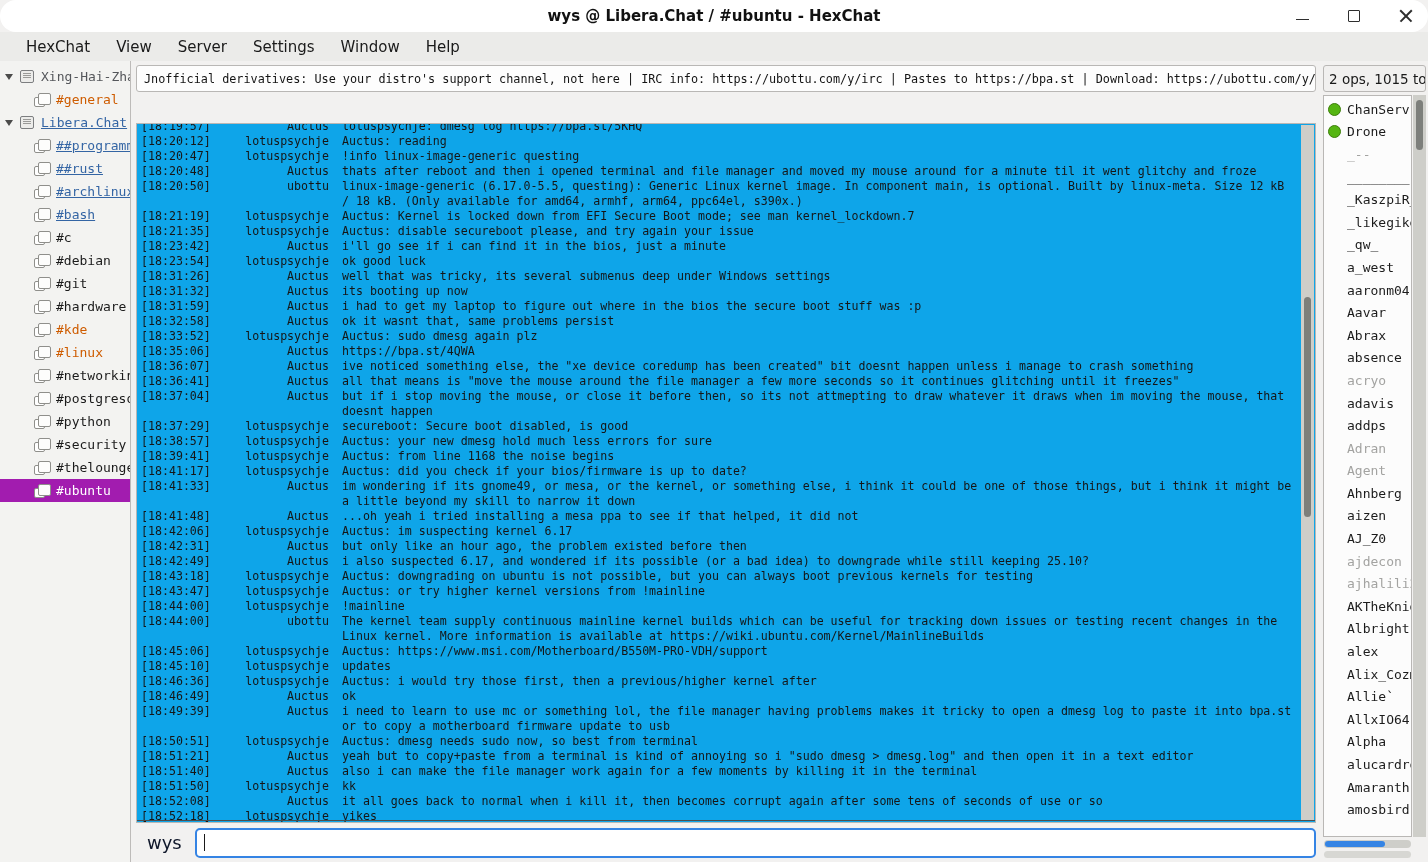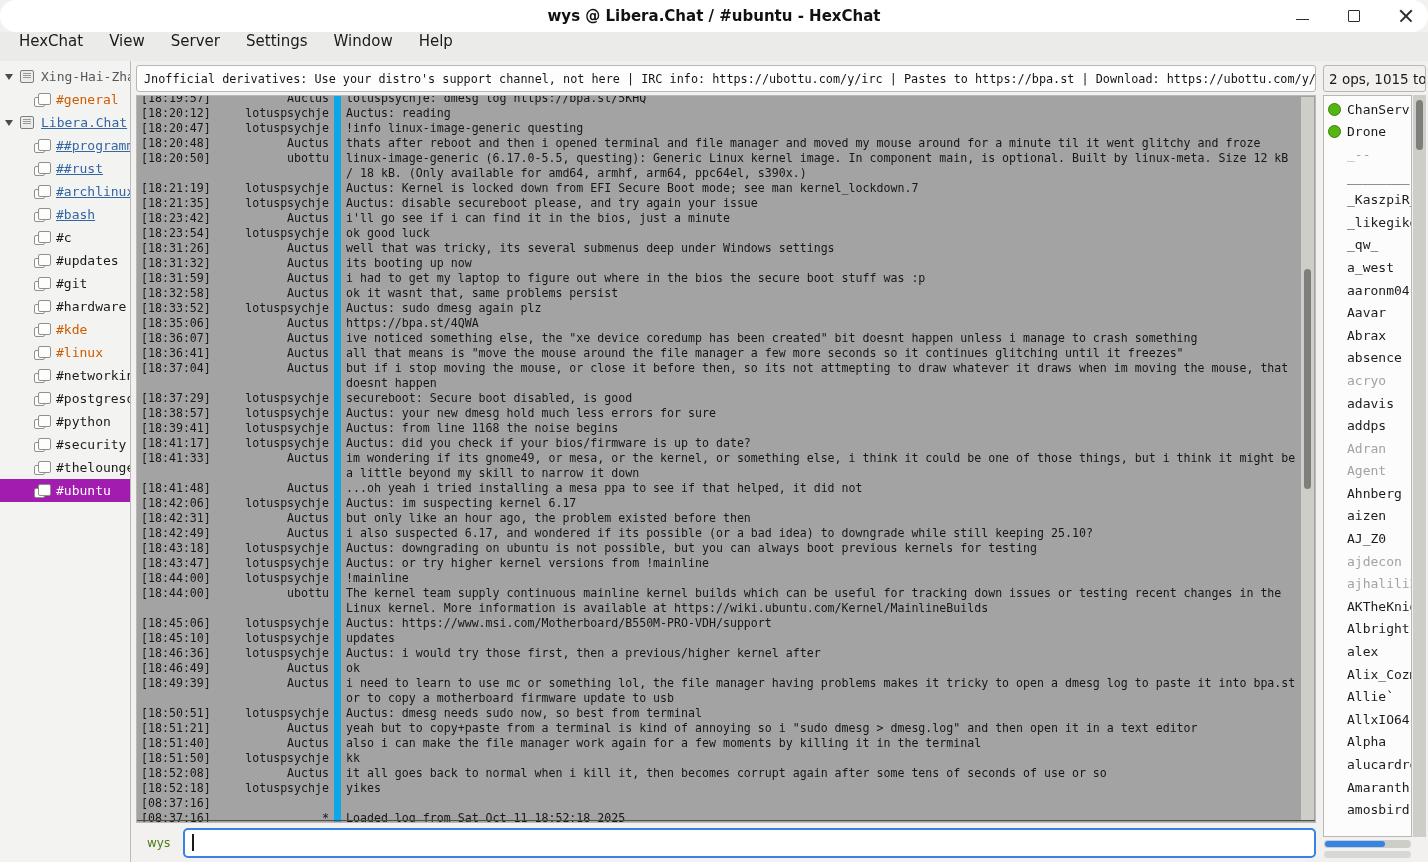--- a/index.html
+++ b/index.html
@@ -13,21 +13,21 @@
   .win-controls { position:absolute; right:14px; top:0; height:32px; display:flex; align-items:center; gap:36px; }
   .win-btn { width:16px; height:16px; display:flex; align-items:center; justify-content:center; cursor:default; }
   .min-glyph { width:13px; height:0; border-bottom:1.6px solid #2e2e2e; margin-top:7px; }
   .max-glyph { width:12px; height:12px; border:1.6px solid #2e2e2e; border-radius:1px; }
   .close-glyph { position:relative; width:14px; height:14px; }
   .close-glyph::before, .close-glyph::after { content:""; position:absolute; left:-1px; top:6px; width:16px; height:1.6px; background:#2e2e2e; }
   .close-glyph::before { transform:rotate(45deg); }
   .close-glyph::after { transform:rotate(-45deg); }
 
   
-  .menubar { height:29px; background:#ebebe9; display:flex; align-items:flex-start; padding-left:6px; flex:0 0 auto; }
+  .menubar { height:29px; background:#ebebe9; display:flex; align-items:center; padding-left:13px; flex:0 0 auto; }
   .menu-item { font-size:15px; color:#1a1a1a; padding:0 13px; }
 
   
   .main { flex:1; display:flex; min-height:0; }
 
   
   .sidebar { width:131px; flex:0 0 131px; background:#f3f3f1; border-right:1px solid #bdbbb9; padding-top:4px; overflow:hidden; }
   .tree-row { height:23px; display:flex; align-items:center; font-family:"DejaVu Sans Mono", monospace; font-size:13px; white-space:pre; }
   .tree-row.server { padding-left:5px; }
   .tree-row.channel { padding-left:34px; }
@@ -40,33 +40,33 @@
   .chan-icon::after { content:""; position:absolute; left:4px; top:0; width:11px; height:10px; border:1px solid #8f8f8b; border-radius:2px; background:#fdfdfc; }
   .c-server { color:#55575b; }
   .c-activity { color:#3465a4;text-decoration:underline; }
   .c-highlight { color:#ce5c00; }
   .c-plain { color:#1b1b1b; }
   .tree-row.selected { background:#a21caf; color:#ffffff; }
 
   
   .center { flex:1; display:flex; flex-direction:column; padding:4px 4px 0 5px; min-width:0; }
   .topicbar { height:27px; flex:0 0 27px; border:1px solid #b9b7b5; border-radius:3px; background:#fdfdfd; display:flex; align-items:center; padding:0 7px; margin-bottom:3px; font-family:"DejaVu Sans Mono", monospace; font-size:11.8px; color:#141414; white-space:pre; overflow:hidden; }
-  .chat { flex:1; border:1px solid #b9b7b5; background:#a3a3a3; position:relative; overflow:hidden; min-height:0; }
+  .chat { flex:1; border:1px solid #b9b7b5; background:#0ea5e9; position:relative; overflow:hidden; min-height:0;margin-top:28px; }
   .chat::after { content:""; position:absolute; left:0; right:0; bottom:1px; height:1.5px; background:#4e4e4e; }
   .chat-inner { position:absolute; left:0; right:15px; top:-5px; }
   .line { display:flex; height:15px; line-height:15px; font-family:"DejaVu Sans Mono", monospace; font-size:11.6px; color:#161616; white-space:pre; }
   .meta { flex:0 0 197px; display:flex; }
   .t { flex:0 0 78px; padding-left:4px; }
   .n { flex:1; text-align:right; padding-right:5px; overflow:hidden; }
-  .msg { flex:1; border-left:7px solid #0ea5e9; padding-left:5px; overflow:hidden; }
+  .msg { flex:1; border-left:3px solid #0ea5e9; padding-left:5px; overflow:hidden; }
   .chat-vscroll { position:absolute; top:1px; bottom:1px; right:1px; width:13px; background:#cecec9; }
   .chat-vscroll .thumb { position:absolute; left:3px; right:3px; top:172px; height:220px; background:#7d7f7b; border-radius:5px; }
 
   .inputbar { height:39px; flex:0 0 39px; display:flex; align-items:center; padding-left:11px; }
-  .mynick { font-size:12px; color:#4d7c0f; margin-right:13px; }
+  .mynick { font-size:18px; color:#0f172a; margin-right:13px; }
   .inputbox { flex:1; height:30px; background:#ffffff; border:2px solid #3584e4; border-radius:5px; display:flex; align-items:center; padding-left:7px; }
   .caret { width:1.5px; height:17px; background:#1a1a1a; }
 
   
   .right { width:108px; flex:0 0 108px; display:flex; flex-direction:column; padding:4px 2px 0 3px; }
   .ul-header { height:27px; flex:0 0 27px; border:1px solid #b9b7b5; border-radius:3px; background:#f1f0ef; display:flex; align-items:center; padding:0 5px; margin-bottom:3px; font-size:13.5px; color:#1a1a1a; white-space:pre; overflow:hidden; }
   .ul-body { flex:1; display:flex; min-height:0; }
   .ul-list { flex:1; background:#fcfcfc; border:1px solid #b9b7b5; overflow:hidden; padding-top:2px; }
   .user-row { height:22.6px; display:flex; align-items:center; padding-left:4px; font-family:"DejaVu Sans Mono", monospace; font-size:13px; color:#1c1c1c; white-space:pre; }
   .op-dot { width:13px; height:13px; border-radius:50%; background:#55b512; border:1px solid #3d7e0b; margin-right:6px; flex:0 0 auto; visibility:hidden; }
@@ -170,21 +170,21 @@
           
           
           <span class="chan-icon"></span>
           <span class="tree-label">#c</span>
         </div>
 
         <div class="tree-row channel c-plain">
           
           
           <span class="chan-icon"></span>
-          <span class="tree-label">#updates</span>
+          <span class="tree-label">#debian</span>
         </div>
 
         <div class="tree-row channel c-plain">
           
           
           <span class="chan-icon"></span>
           <span class="tree-label">#git</span>
         </div>
 
         <div class="tree-row channel c-plain">

